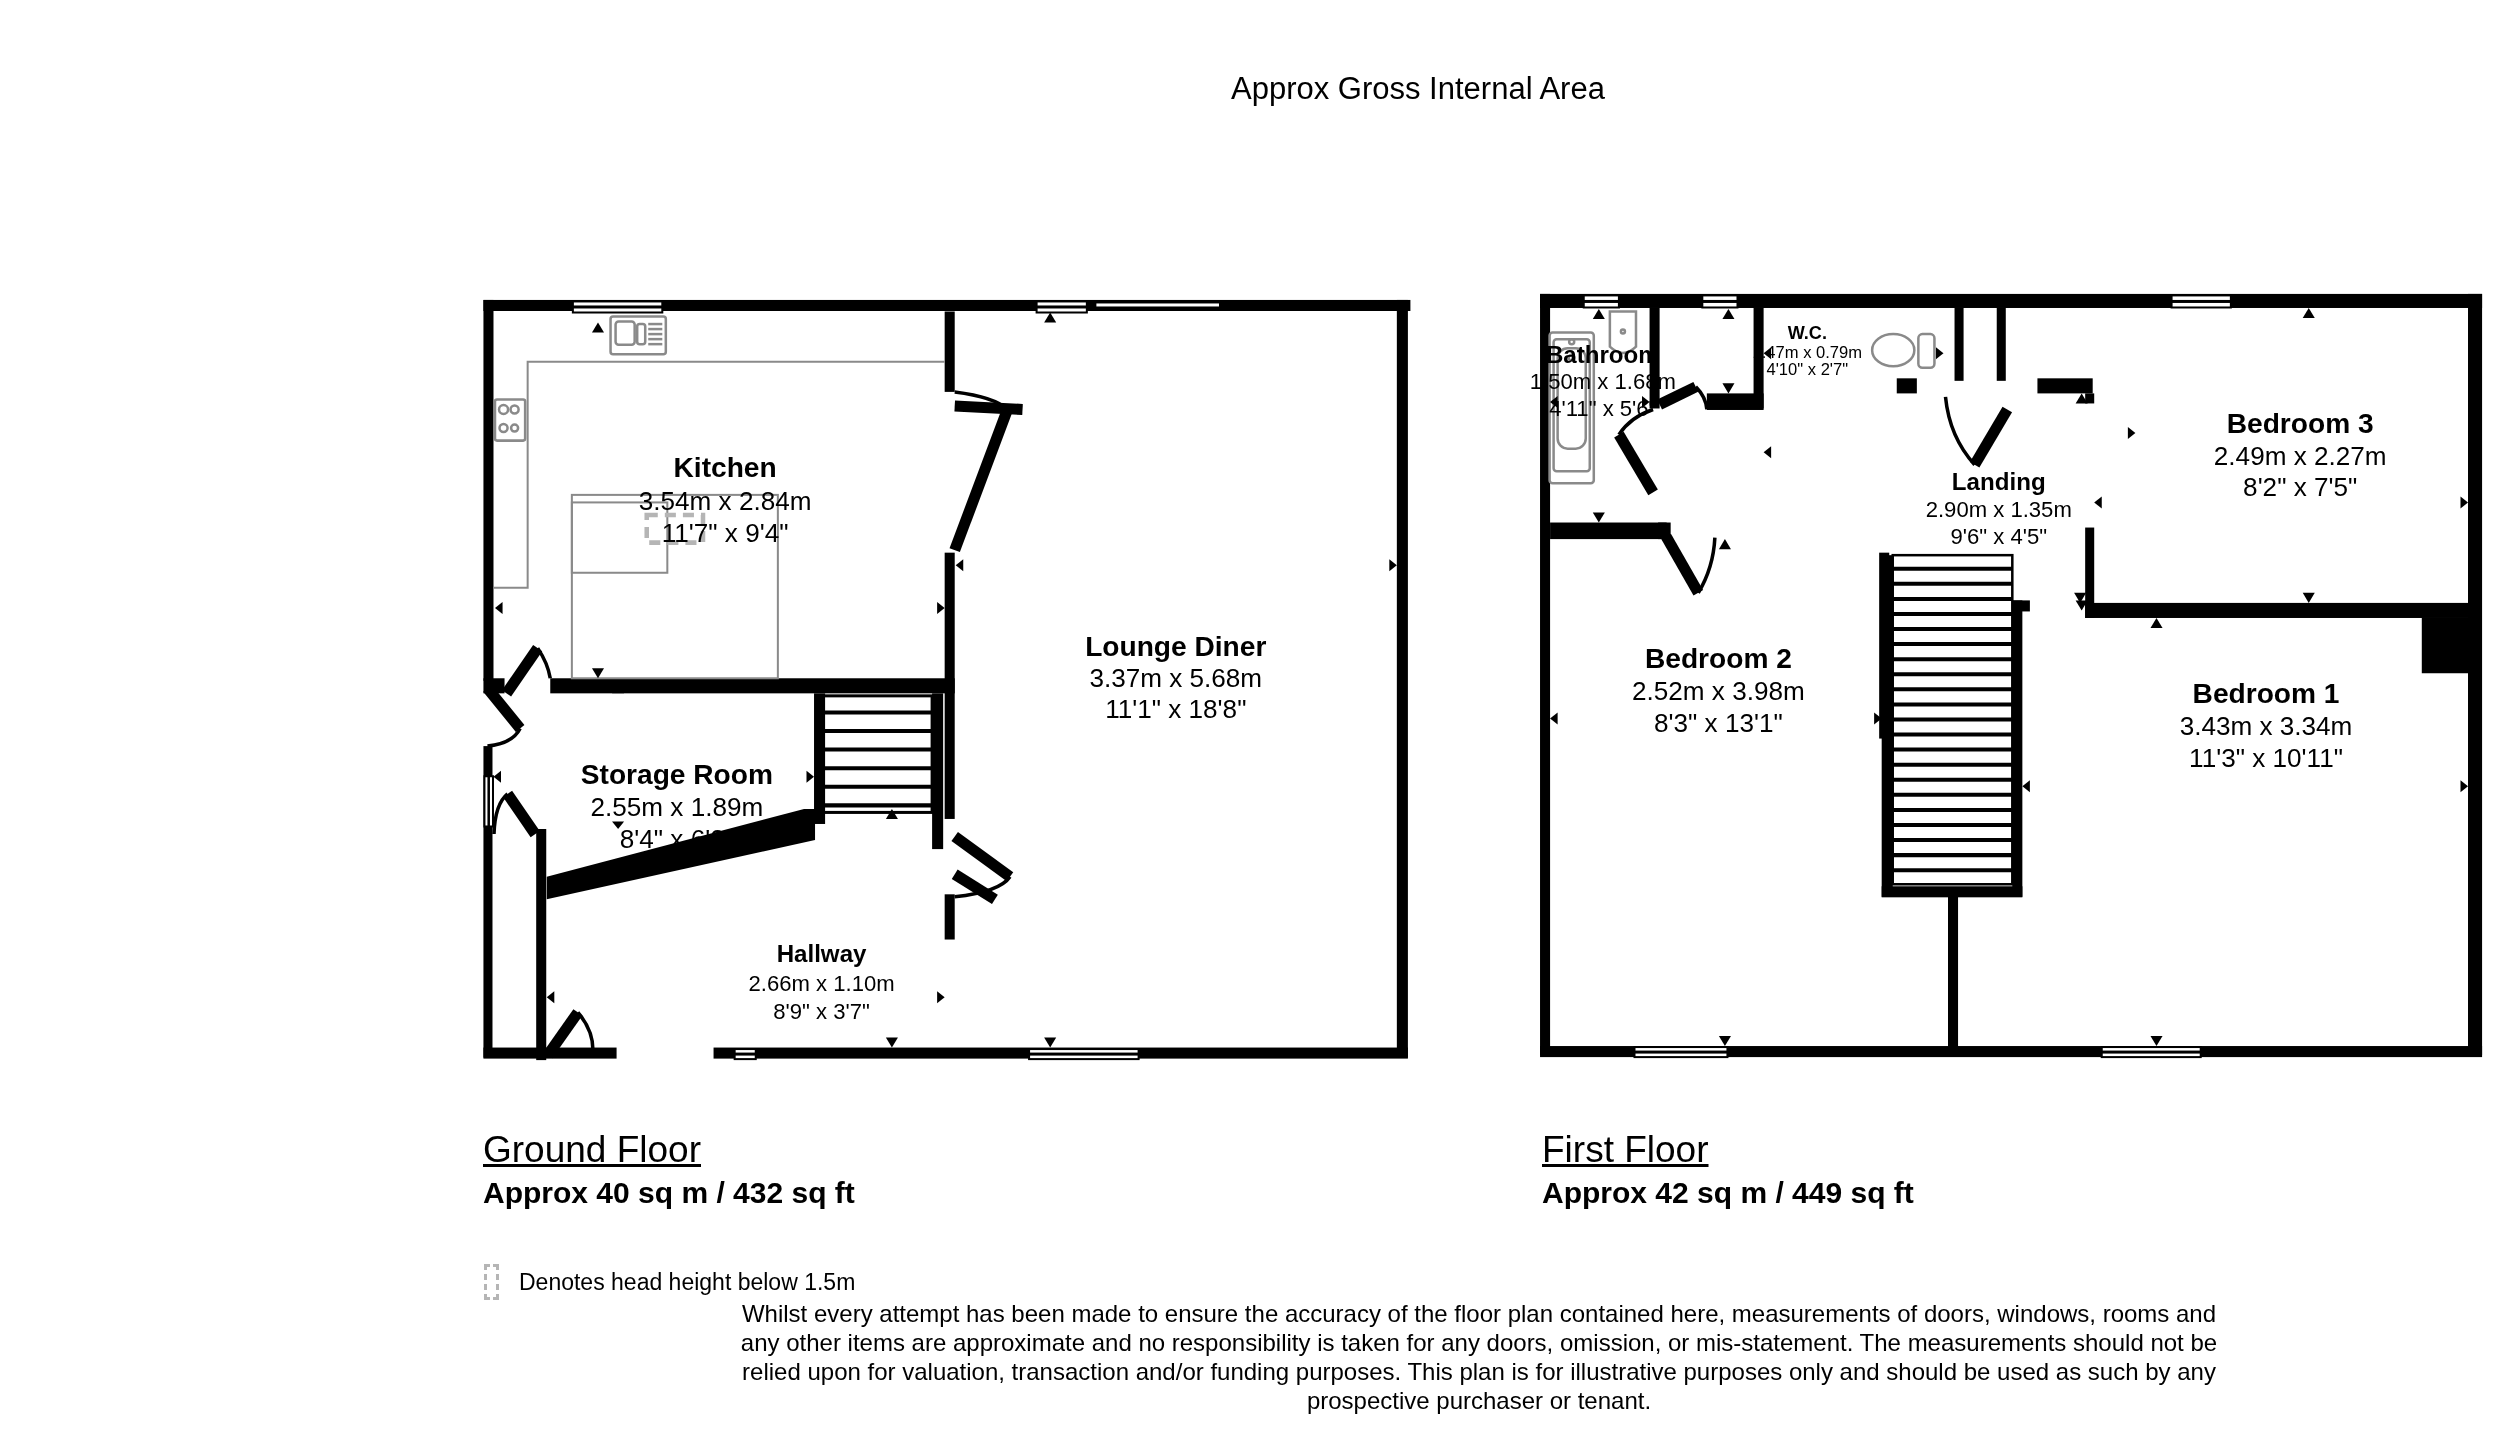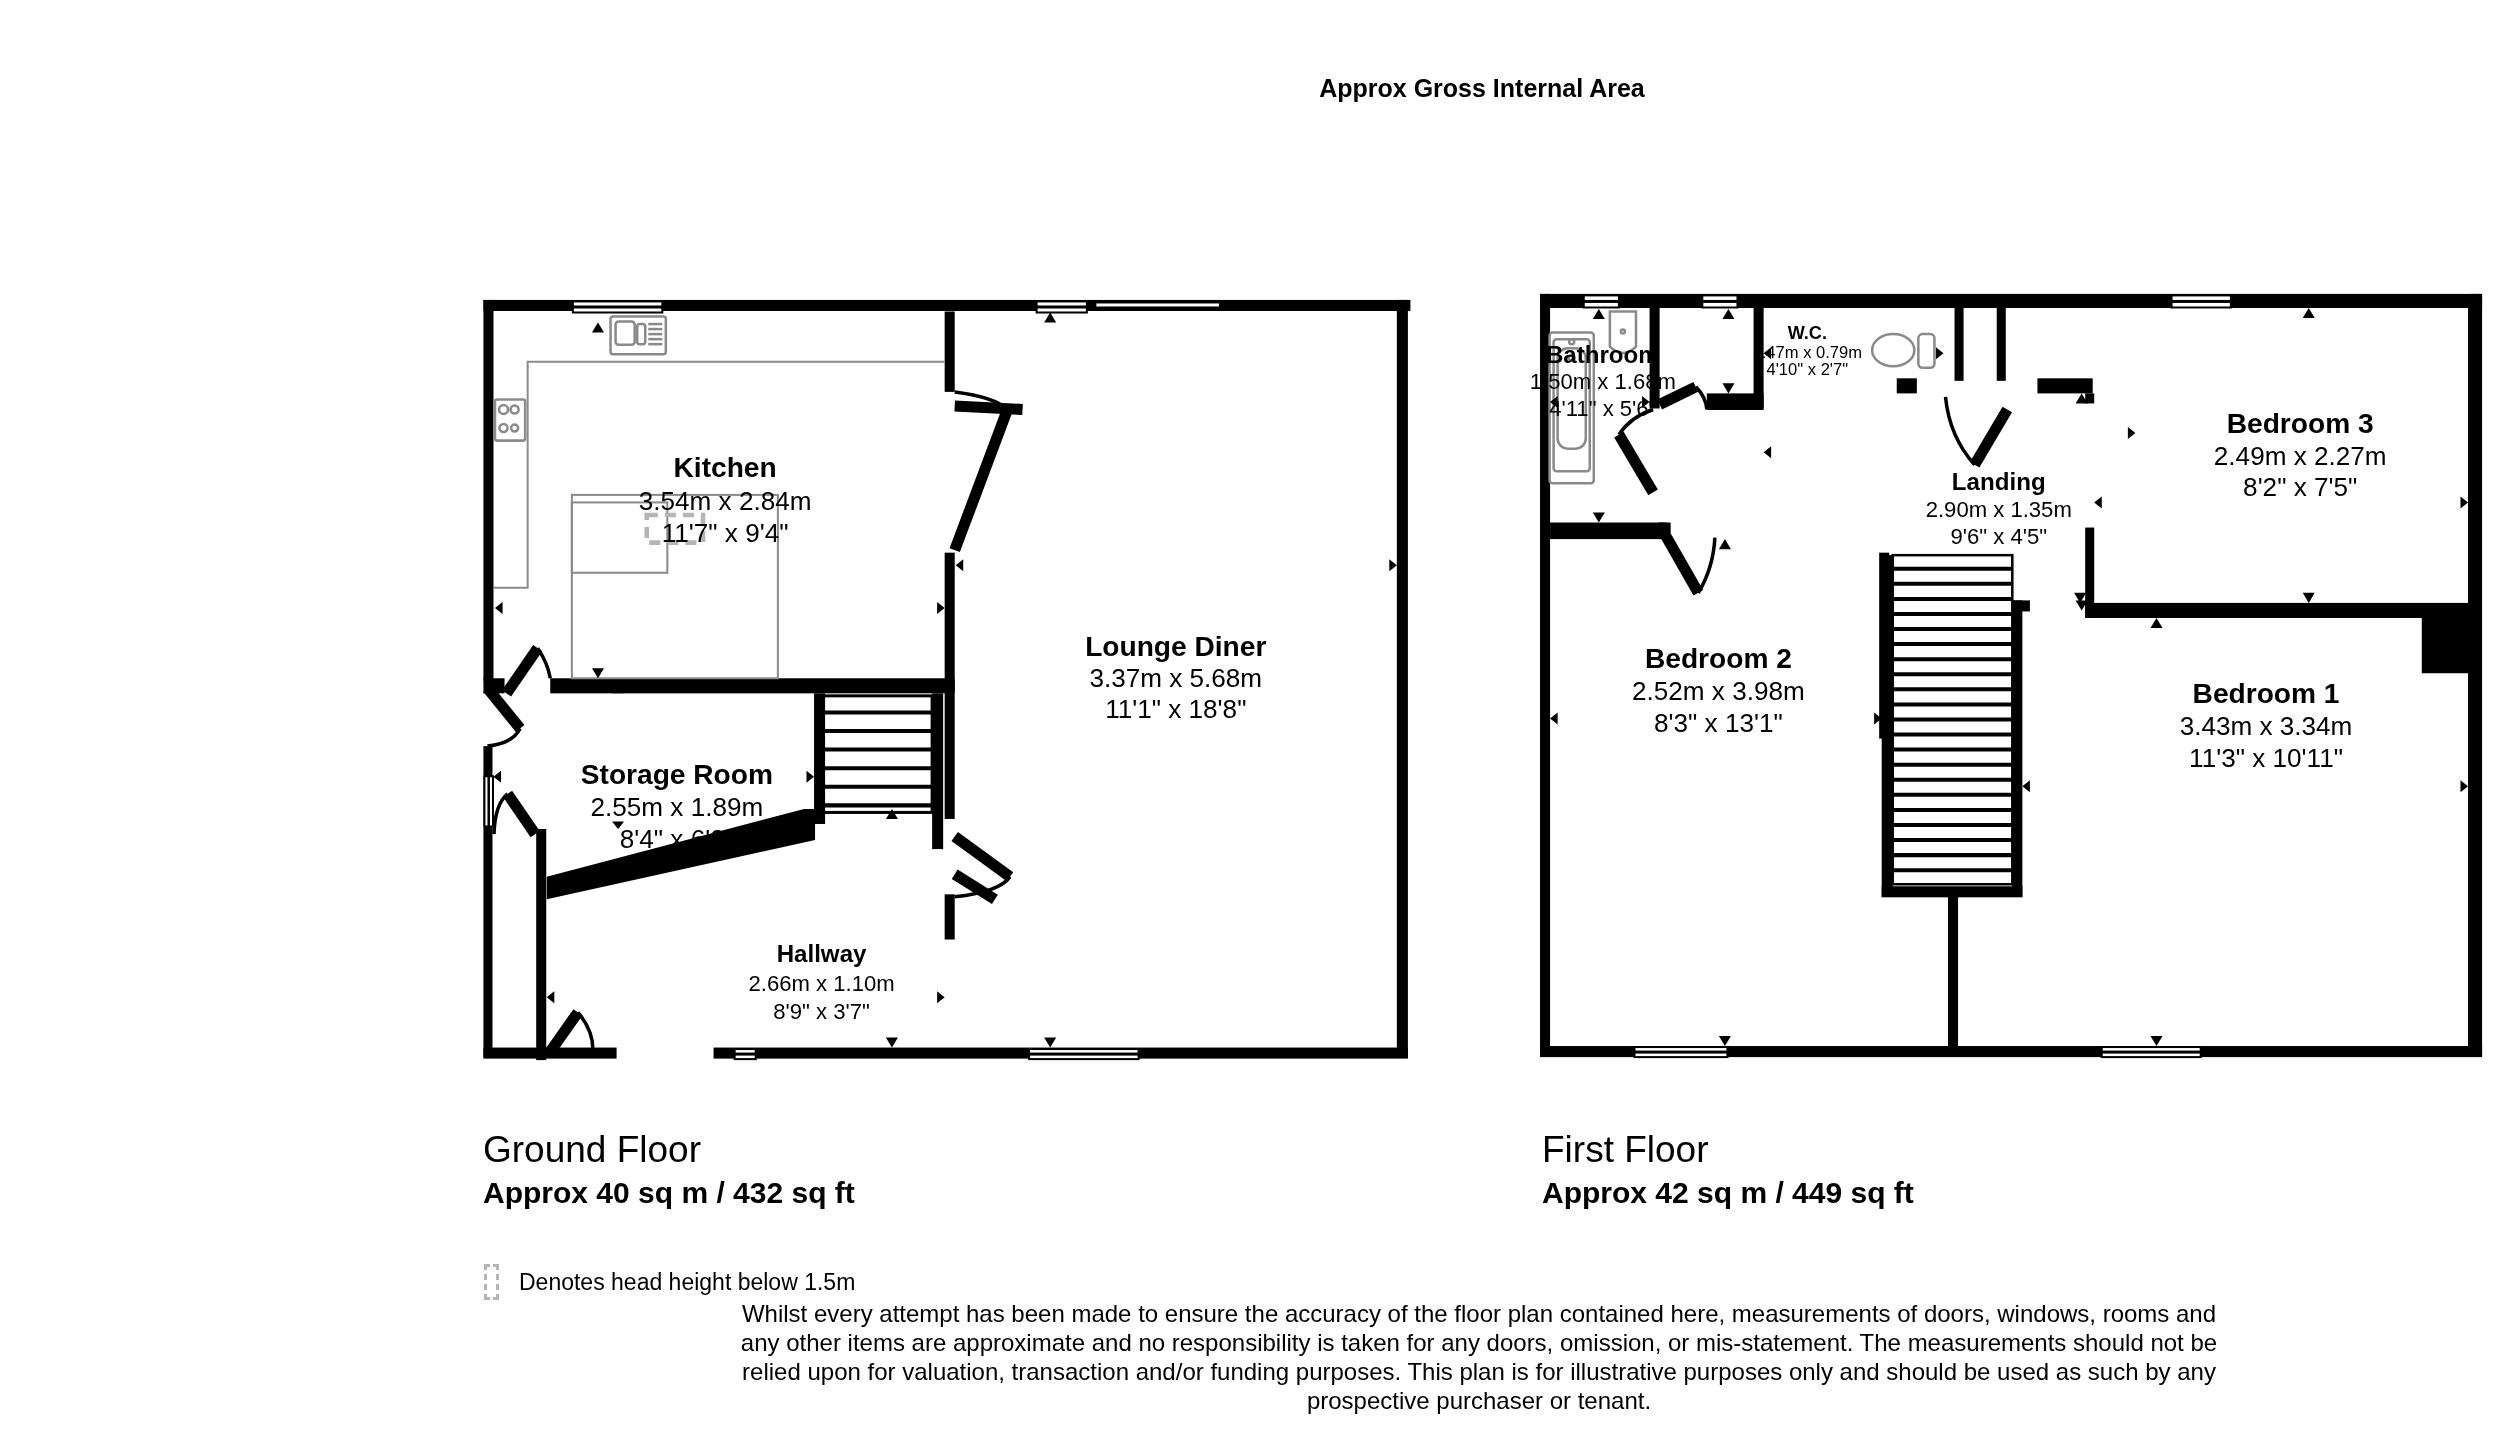--- a/index.html
+++ b/index.html
@@ -15,23 +15,23 @@
   .counter { fill: none; stroke: #8a8a8a; stroke-width: 4; }
   .low { fill: none; stroke: #b5b5b5; stroke-width: 9; stroke-dasharray: 22 14; }
   .arrow { fill: #000; }
   text { font-family: "Liberation Sans", sans-serif; fill: #000; }
   .rname { font-weight: bold; font-size: 56px; text-anchor: middle; }
   .rdim { font-size: 52px; text-anchor: middle; }
   .rname-sm { font-weight: bold; font-size: 48px; text-anchor: middle; }
   .rdim-sm { font-size: 44px; text-anchor: middle; }
   .rname-xs { font-weight: bold; font-size: 36px; text-anchor: middle; }
   .rdim-xs { font-size: 33px; text-anchor: middle; }
-  .header { position: absolute; left: 1231px; top: 73px; width: 502px; text-align: center;
-            font-weight: bold; font-size: 25px; line-height: 31px; }
-  .floor-label { position: absolute; font-size: 37px; line-height: 40px; }
+  .header { position: absolute; left: 1231px; top: 73px; width: 502px; text-align: left;
+            font-weight: normal; font-size: 31px; line-height: 31px; }
+  .floor-label { position: absolute; font-size: 37px; line-height: 40px; text-decoration: underline; }
   .floor-area { position: absolute; font-weight: bold; font-size: 30px; line-height: 30px; }
   .legend { position: absolute; left: 484px; top: 1264px; display: flex; align-items: center; }
   .legend-swatch { width: 15px; height: 36px; border: 3px dashed #b5b5b5; box-sizing: border-box; margin-right: 20px; }
   .legend-text { font-size: 23px; }
   .disclaimer { position: absolute; left: 713px; top: 1299px; width: 1532px; text-align: center;
                 font-size: 24px; line-height: 29px; }
 </style>
 </head>
 <body>
 

